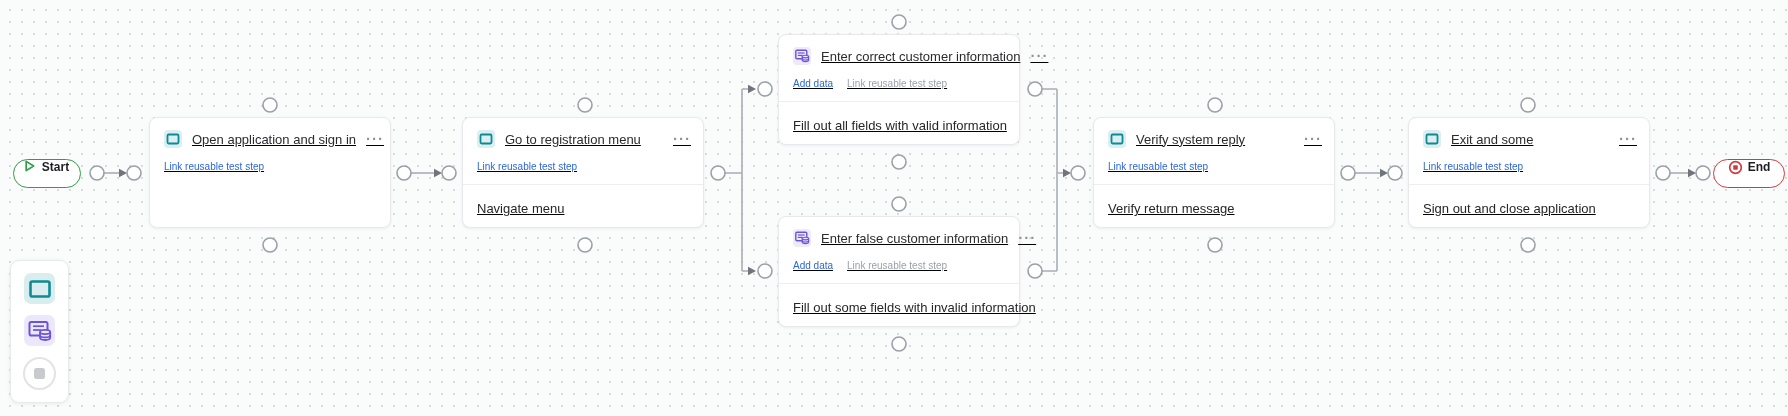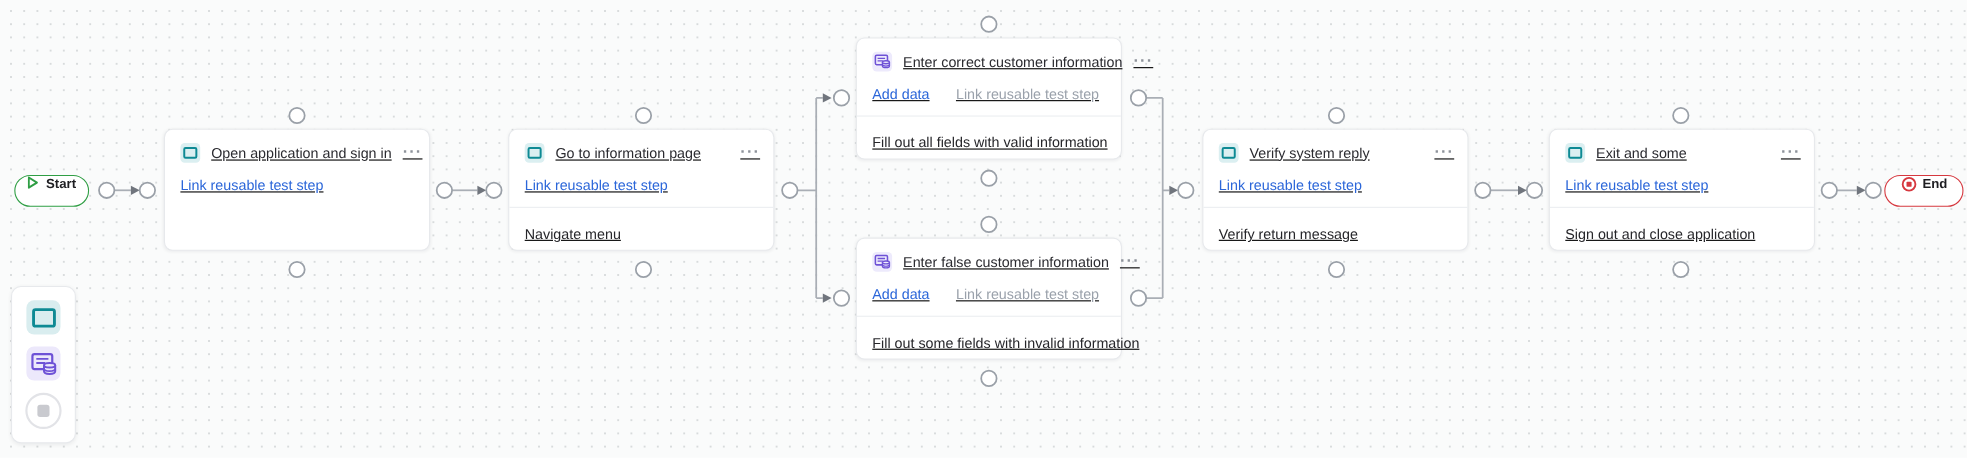--- a/index.html
+++ b/index.html
@@ -32,21 +32,21 @@
     background:#fff;border:1px solid #e7e9ec;border-radius:8px;
     box-shadow:0 1px 3px rgba(20,20,30,.06);
     display:flex;flex-direction:column;cursor:pointer;text-decoration:underline;
   }
   .card-head{display:flex;align-items:center;gap:10px;padding:12px 12px 0 14px;}
   .tile-icon{width:18px;height:18px;border-radius:4px;display:flex;align-items:center;justify-content:center;flex:0 0 auto;}
   .tile-icon.teal{background:#dbeff1;}
   .tile-icon.purple{background:#edeafc;}
   .card-title{font-size:13px;font-weight:500;color:#2b2b30;white-space:nowrap;}
   .more{margin-left:auto;color:#8e939b;font-size:15px;font-weight:700;letter-spacing:1px;line-height:10px;cursor:pointer;user-select:none;}
-  .card-links{display:flex;gap:24px;padding:13px 14px 0 14px;font-size:13px;white-space:nowrap;}
+  .card-links{display:flex;gap:14px;padding:13px 14px 0 14px;font-size:10px;white-space:nowrap;}
   .link{color:#2b66d9;text-decoration:none;cursor:pointer;}
   .link.muted{color:#9aa1ab;}
   .card-body{
     margin-top:12px;border-top:1px solid #eceef1;flex:1;
     display:flex;align-items:center;padding:16px 14px;
     font-size:13px;color:#26262a;white-space:nowrap;
   }
 
   .toolbar{
     position:absolute;left:10px;top:260px;width:59px;height:143px;box-sizing:border-box;
@@ -133,21 +133,21 @@
     </div>
   </div>
 
   <div class="card" style="left:462px;top:117px;">
     <div class="card-head">
       <span class="tile-icon teal">
         <svg width="18" height="18" viewBox="0 0 18 18">
             <rect x="3.5" y="4.5" width="11" height="9" rx="1.2" fill="none" stroke="#0e8a94" stroke-width="1.8"></rect>
           </svg>
       </span>
-      <span class="card-title">Go to information page</span>
+      <span class="card-title">Go to registration menu</span>
       <span class="more">···</span>
     </div>
     <div class="card-links">
       <a class="link">Link reusable test step</a>
     </div>
     <div class="card-body">Navigate menu</div>
   </div>
 
   <div class="card" style="left:778px;top:34px;">
     <div class="card-head">

